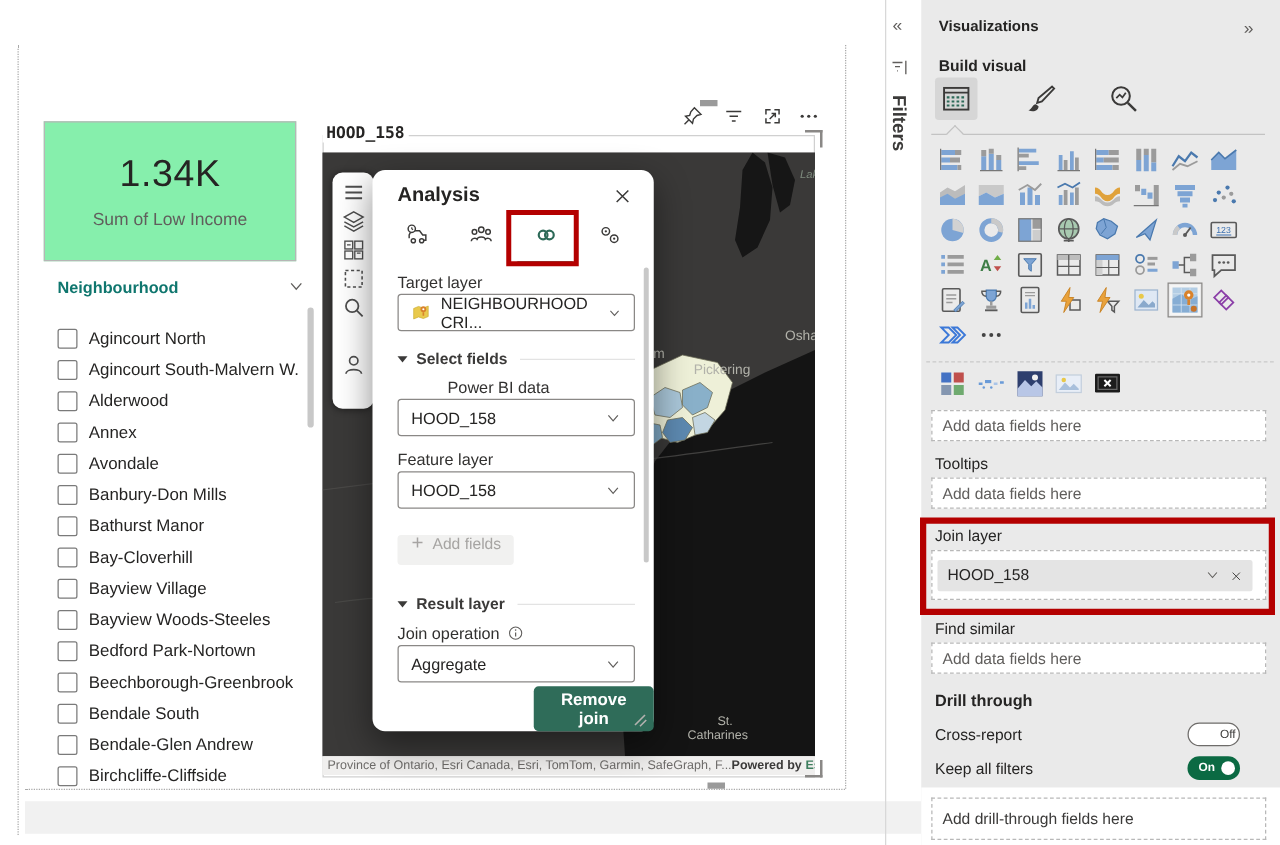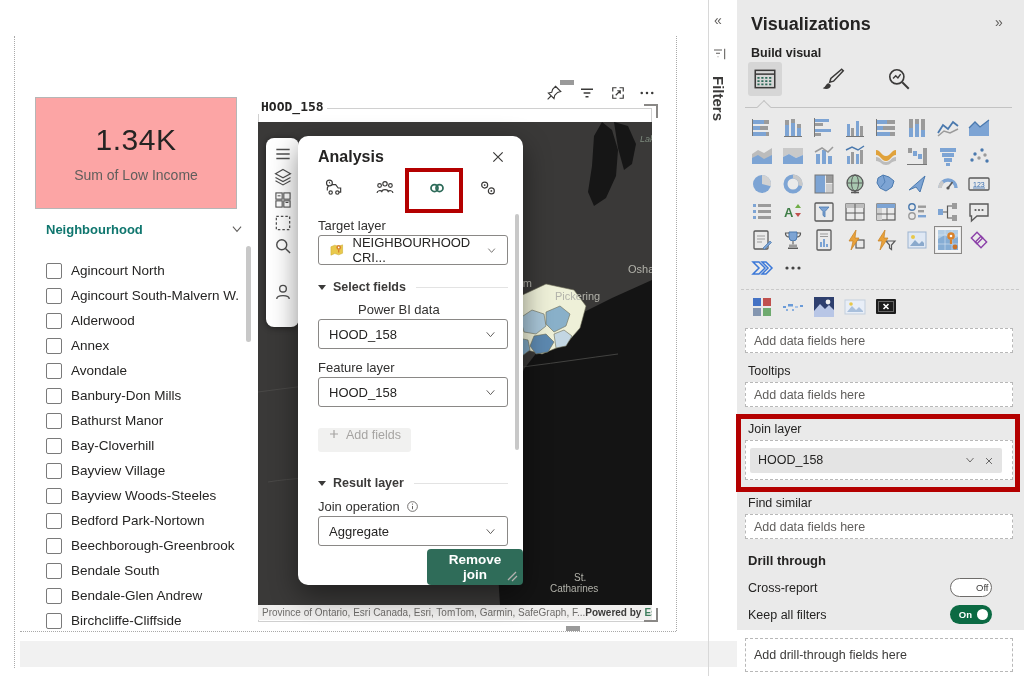--- a/index.html
+++ b/index.html
@@ -7,21 +7,21 @@
               font-family:"Liberation Sans", sans-serif; }
   .abs { position:absolute; }
   #app { position:relative; width:1024px; height:676px; background:#fff; }
 
   
   .dotted-v { border-left:1px dotted #a9a9a9; width:0; }
   .dotted-h { border-top:1px dotted #a9a9a9; height:0; }
   .canvas-band { background:#f1f1f1; }
 
   
-  .cardviz { background:#fca5a5; border:1px solid #b6b6b6; display:flex; flex-direction:column;
+  .cardviz { background:#86efac; border:1px solid #b6b6b6; display:flex; flex-direction:column;
              align-items:center; justify-content:center; }
   .cardviz .val { font-size:30px; color:#252423; letter-spacing:.5px; }
   .cardviz .lbl { font-size:14px; color:#605e5c; margin-top:10px; }
 
   
   .slicer-head { display:flex; align-items:center; font-size:13px; font-weight:bold; color:#0f766e; }
   .slicer-row { display:flex; align-items:center; height:25px; cursor:pointer; }
   .cb { width:16px; height:16px; border:1px solid #7a7a7a; border-radius:2px; background:#fff;
         flex:0 0 16px; }
   .slicer-row .txt { margin-left:9px; font-size:13.5px; color:#252423; white-space:nowrap; }
@@ -67,21 +67,21 @@
   .btn-primary { background:#2f6c59; color:#fff; border:none; border-radius:4px; font-size:13.5px;
                  font-weight:bold; height:36px; display:inline-flex; align-items:center;
                  padding:15px 14px; cursor:pointer; }
   .red-box { border:4px solid #b40000; z-index:30; pointer-events:none; }
   .red-box2 { border:5px solid #b40000; z-index:30; pointer-events:none; }
 
   
   .vdivider { border-left:1px solid #d8d8d8; width:0; }
   .filters-vert { writing-mode:vertical-rl; font-size:15px; font-weight:bold; color:#3b3a39; }
   .pane { background:#eaeaea; }
-  .pane-title { font-size:18px; font-weight:bold; color:#252423; }
+  .pane-title { font-size:12px; font-weight:bold; color:#252423; }
   .pane-sub { font-size:12.5px; font-weight:bold; color:#252423; }
   .ptab { width:34px; height:34px; border-radius:3px; display:flex; align-items:center;
           justify-content:center; cursor:pointer; }
   .ptab.sel { background:#d6d6d6; }
   .tabline { border-top:1px solid #c3c3c3; }
   .caret { width:10px; height:10px; background:#eaeaea; border-left:1px solid #c3c3c3;
            border-top:1px solid #c3c3c3; transform:rotate(45deg); }
   .gallery { display:flex; flex-wrap:wrap; width:254px; }
   .gicon { width:31px; height:28px; display:flex; align-items:center; justify-content:center;
            cursor:pointer; background:none; border:none; }

